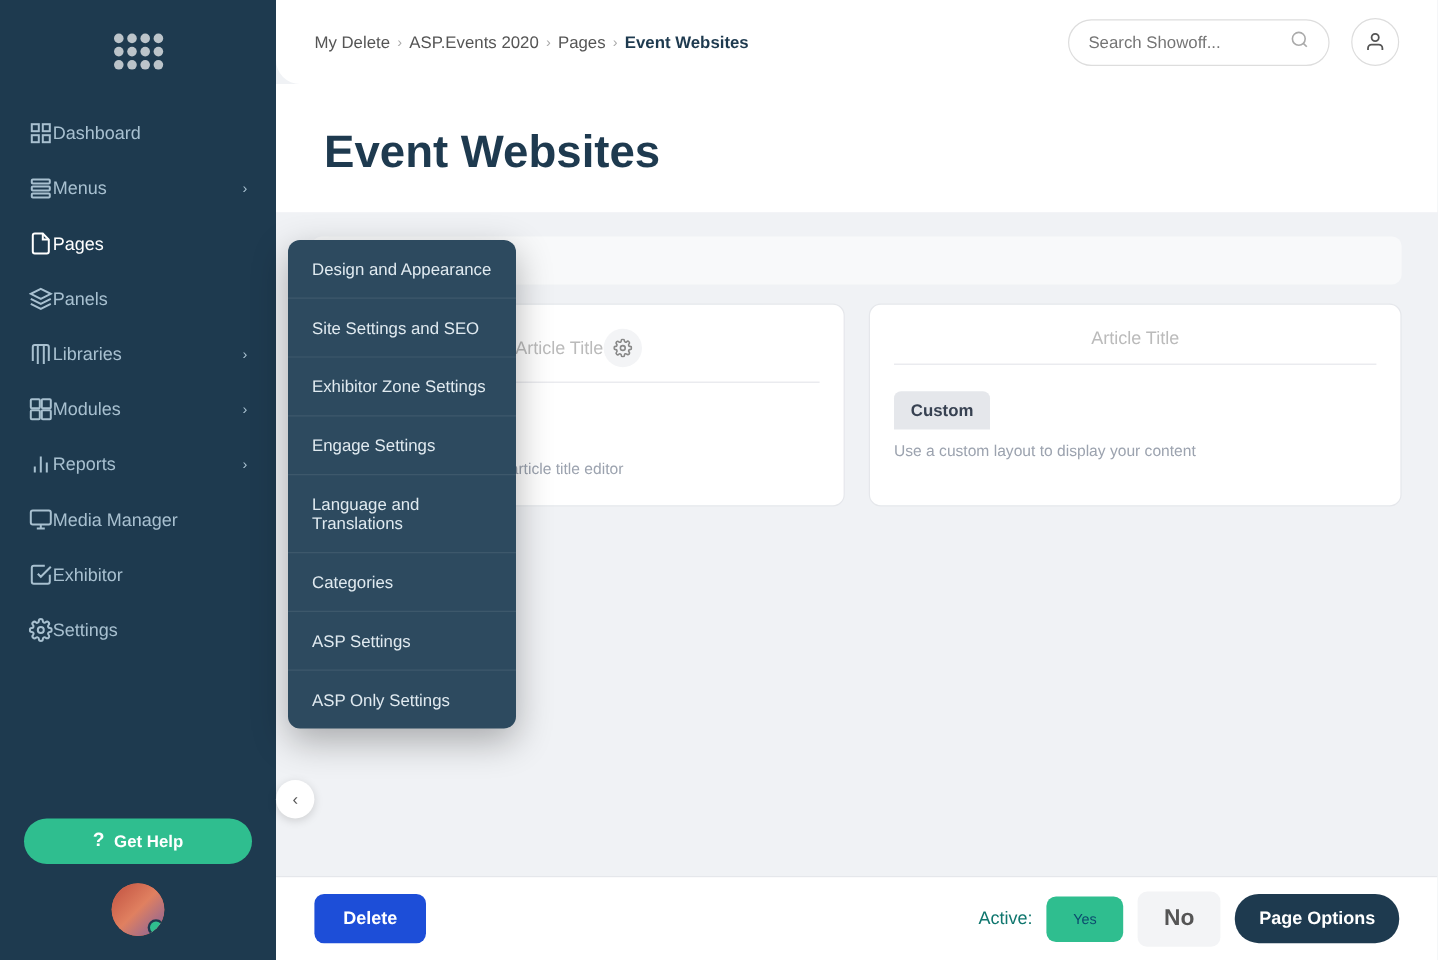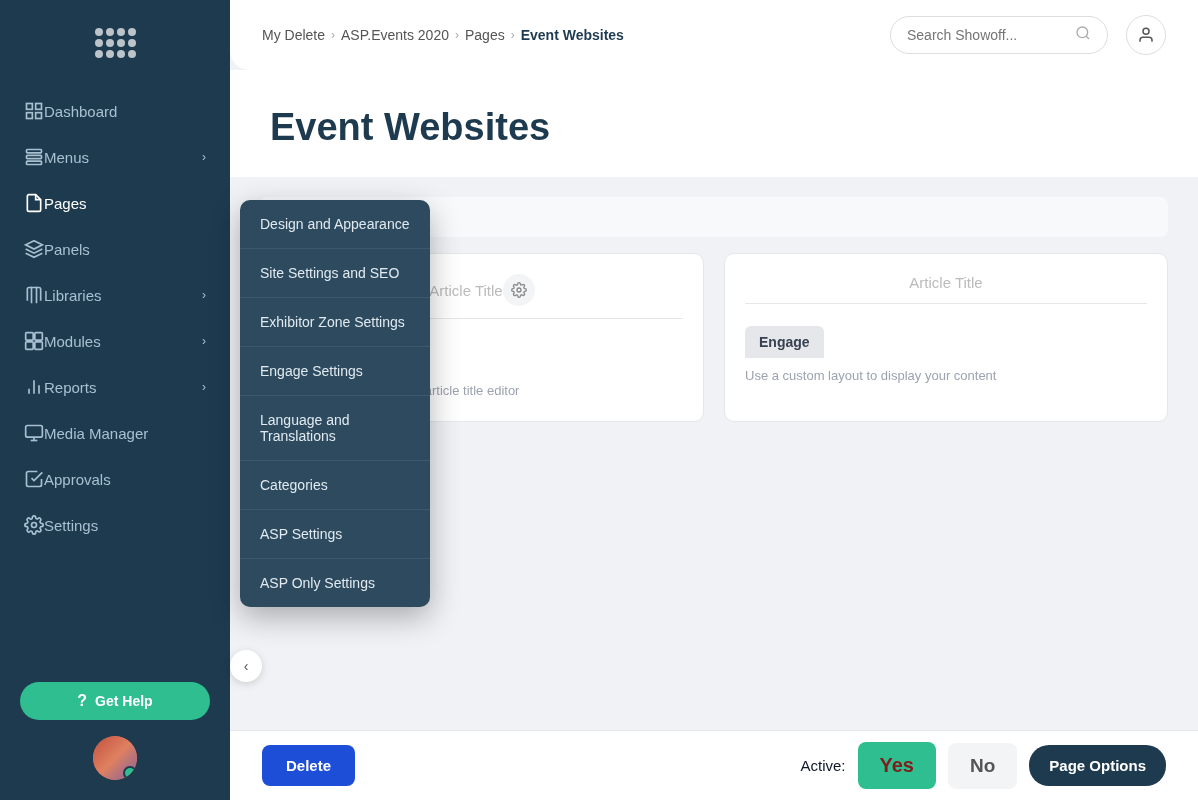--- a/index.html
+++ b/index.html
@@ -243,31 +243,31 @@
       border: none;
       border-radius: 8px;
       padding: 12px 24px;
       font-size: 15px;
       font-weight: 600;
       cursor: pointer;
     }
     .active-label {
       margin-left: auto;
       font-size: 15px;
-      color: #0f172a;
+      color: #0f766e;
       font-weight: 500;
     }
     .yes-btn {
       background: #2fbe8f;
-      color: #7f1d1d;
+      color: #0c4a6e;
       border: none;
       border-radius: 8px;
       padding: 12px 22px;
-      font-size: 20px;
-      font-weight: 700;
+      font-size: 12px;
+      font-weight: 400;
       cursor: pointer;
     }
     .no-btn {
       background: #f3f4f6;
       color: #555;
       border: none;
       border-radius: 8px;
       padding: 12px 22px;
       font-size: 19px;
       font-weight: 600;
@@ -420,21 +420,21 @@
           <line x1="12" y1="17" x2="12" y2="21"></line>
         </svg>
       <span>Media Manager</span>
     </div>
 
     <div class="nav-item">
       <svg viewBox="0 0 24 24" fill="none" stroke="currentColor" stroke-width="2">
           <path d="M9 11l3 3L22 4"></path>
           <path d="M21 12v7a2 2 0 01-2 2H5a2 2 0 01-2-2V5a2 2 0 012-2h11"></path>
         </svg>
-      <span>Approvals</span>
+      <span>Exhibitor</span>
     </div>
 
     <div class="nav-item">
       <svg viewBox="0 0 24 24" fill="none" stroke="currentColor" stroke-width="2">
           <circle cx="12" cy="12" r="3"></circle>
           <path d="M19.4 15a1.65 1.65 0 00.33 1.82l.06.06a2 2 0 010 2.83 2 2 0 01-2.83 0l-.06-.06a1.65 1.65 0 00-1.82-.33 1.65 1.65 0 00-1 1.51V21a2 2 0 01-4 0v-.09A1.65 1.65 0 009 19.4a1.65 1.65 0 00-1.82.33l-.06.06a2 2 0 01-2.83-2.83l.06-.06A1.65 1.65 0 004.68 15a1.65 1.65 0 00-1.51-1H3a2 2 0 010-4h.09A1.65 1.65 0 004.6 9a1.65 1.65 0 00-.33-1.82l-.06-.06a2 2 0 012.83-2.83l.06.06A1.65 1.65 0 009 4.68a1.65 1.65 0 001-1.51V3a2 2 0 014 0v.09a1.65 1.65 0 001 1.51 1.65 1.65 0 001.82-.33l.06-.06a2 2 0 012.83 2.83l-.06.06A1.65 1.65 0 0019.4 9a1.65 1.65 0 001.51 1H21a2 2 0 010 4h-.09a1.65 1.65 0 00-1.51 1z"></path>
         </svg>
       <span>Settings</span>
     </div>
 
@@ -506,21 +506,21 @@
         <div style="border-top:1px solid #e5e7eb; margin-bottom:12px;"></div>
         <span class="card-type-label">Composer</span>
         <p class="card-description">The standard Composer article title editor</p>
       </div>
 
       <div class="product-card">
         <div class="article-title-row">
           <span class="article-title-text">Article Title</span>
         </div>
         <div style="border-top:1px solid #e5e7eb; margin-bottom:12px;"></div>
-        <span class="card-type-label">Engage</span>
+        <span class="card-type-label">Custom</span>
         <p class="card-description">Use a custom layout to display your content</p>
       </div>
 
     </div>
   </div>
 
   <div class="bottom-bar">
     <button class="delete-btn">Delete</button>
     <span class="active-label">Active:</span>
     <button class="yes-btn">Yes</button>

